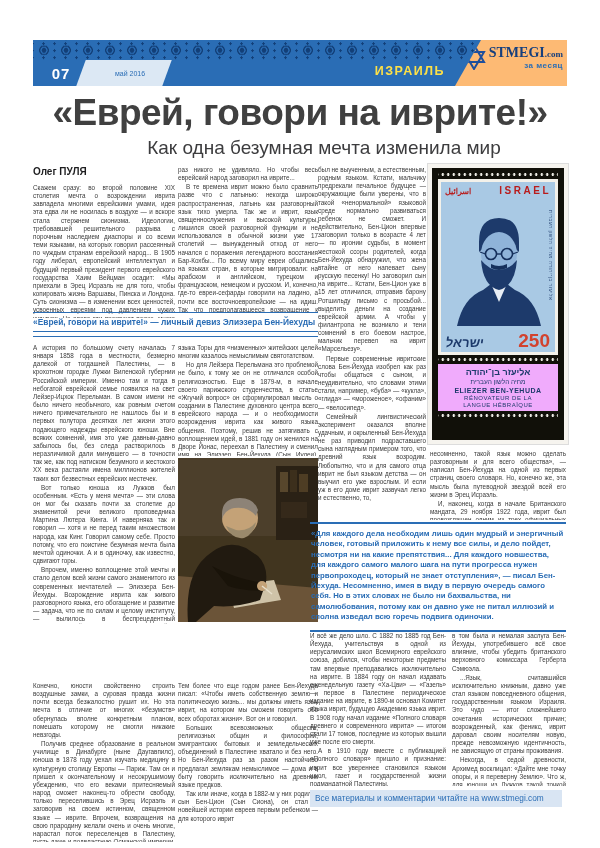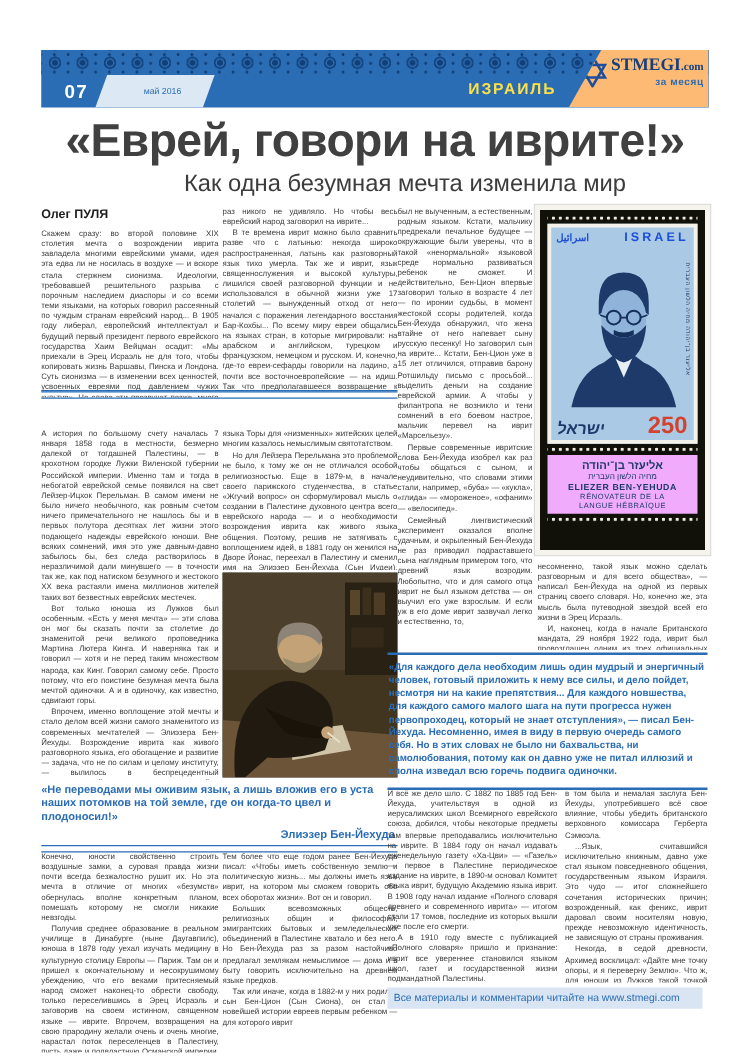--- a/index.html
+++ b/index.html
@@ -58,21 +58,21 @@
   
   .photo{left:178px;top:458px;width:140px;height:164px;overflow:hidden;background:#3b3024;}
 
   
   .stamp{left:428px;top:164px;width:140px;height:280px;background:#111009;
     border:4px solid #f6f4ef;box-sizing:border-box;padding:4px 6px;box-shadow:0 0 0 1px #ddd;}
   .perf{height:5px;background-image:radial-gradient(circle,#eceae3 1.1px,transparent 1.5px);
     background-size:5.5px 5px;background-position:2px 50%;}
   .stamp-inner{background:#a9c9e4;border:3px solid #f3f1ea;margin:2px 0;padding:3px 4px 2px 4px;height:176px;
     box-sizing:border-box;position:relative;}
-  .stamp-top{display:flex;justify-content:space-between;align-items:baseline;color:#1d4ed8;}
+  .stamp-top{display:flex;justify-content:space-between;align-items:baseline;color:#b91c1c;}
   .stamp-arabic{font-size:8px;font-weight:bold;}
   .stamp-latin{font-size:10px;font-weight:bold;letter-spacing:2.5px;}
   .stamp-side{position:absolute;right:2px;top:28px;writing-mode:vertical-rl;font-size:4.6px;
     color:#1d3a6b;letter-spacing:0.6px;}
   .stamp-portrait{position:absolute;left:8px;top:16px;}
   .stamp-bottom{position:absolute;left:5px;right:5px;bottom:2px;display:flex;
     justify-content:space-between;align-items:flex-end;}
   .stamp-hebrew{font-size:13px;font-weight:bold;color:#1d3a6b;transform:skewX(-8deg);}
   .stamp-value{font-size:19px;font-weight:bold;color:#d2422e;line-height:1;}
   .stamp-tab{background:#f0abfc;text-align:center;color:#1d3a6b;padding:3px 2px;margin:2px 0;}
@@ -171,20 +171,21 @@
     <div class="perf"></div>
   </div>
 
   <div class="abs body-col" style="left:430px;top:450px;width:136px;height:70px;" lang="ru">
       <p>несомненно, такой язык можно сделать разговорным и для всего общества», — написал Бен-Йехуда на одной из первых страниц своего словаря. Но, конечно же, эта мысль была путеводной звездой всей его жизни в Эрец Исраэль.</p>
       <p>И, наконец, когда в начале Британского мандата, 29 ноября 1922 года, иврит был провозглашен одним из трех официальных языков подмандатной Палестины вместе с английским и арабским —</p>
     </div>
 
   <div class="abs subhead-block">
     <div class="rule1"></div>
+    <div class="subhead-text">«Еврей, говори на иврите!» — личный девиз Элиэзера Бен-Йехуды</div>
     <div class="rule2"></div>
   </div>
 
   <div class="abs body-col" style="left:33px;top:344px;width:142px;height:280px;" lang="ru">
       <p>А история по большому счету началась 7 января 1858 года в местности, безмерно далекой от тогдашней Палестины, — в крохотном городке Лужки Виленской губернии Российской империи. Именно там и тогда в небогатой еврейской семье появился на свет Лейзер-Ицхок Перельман. В самом имени не было ничего необычного, как ровным счетом ничего примечательного не нашлось бы и в первых полутора десятках лет жизни этого подающего надежды еврейского юноши. Вне всяких сомнений, имя это уже давным-давно забылось бы, без следа растворилось в неразличимой дали минувшего — в точности так же, как под натиском безумного и жестокого XX века растаяли имена миллионов жителей таких вот безвестных еврейских местечек.</p>
       <p>Вот только юноша из Лужков был особенным. «Есть у меня мечта» — эти слова он мог бы сказать почти за столетие до знаменитой речи великого проповедника Мартина Лютера Кинга. И наверняка так и говорил — хотя и не перед таким множеством народа, как Кинг. Говорил самому себе. Просто потому, что его поистине безумная мечта была мечтой одиночки. А и в одиночку, как известно, сдвигают горы.</p>
       <p>Впрочем, именно воплощение этой мечты и стало делом всей жизни самого знаменитого из современных мечтателей — Элиэзера Бен-Йехуды. Возрождение иврита как живого разговорного языка, его обогащение и развитие — задача, что не по силам и целому институту, — вылилось в беспрецедентный лингвистический эксперимент, немыслимый в исполнении одиночки.</p>
     </div>
   <div class="abs body-col" style="left:178px;top:344px;width:140px;height:112px;" lang="ru">
       <p>языка Торы для «низменных» житейских целей многим казалось немыслимым святотатством.</p>
@@ -206,25 +207,20 @@
       <path d="M10 164 Q6 112 34 94 Q50 82 68 90 L80 98 Q90 108 88 124 L82 142 Q60 150 36 148 L18 164 Z" fill="#211a10"></path>
       <circle cx="62" cy="60" r="18" fill="#c4a277"></circle>
       <path d="M44 56 Q44 40 62 40 Q76 40 80 52 L78 58 Q70 48 56 50 Q46 52 44 62 Z" fill="#8d8377"></path>
       <path d="M48 68 Q54 82 66 80 Q76 76 78 64 Q70 74 58 72 Z" fill="#9a8a6c"></path>
       <path d="M34 108 Q56 120 80 124 L88 132 Q68 134 50 128 Z" fill="#191309"></path>
       <circle cx="84" cy="128" r="5" fill="#c4a277"></circle>
       <line x1="84" y1="128" x2="94" y2="136" stroke="#e8e0cc" stroke-width="1.5"></line>
     </svg>
   </div>
 
-  <div class="abs left-quote-block">
-    <div class="quote left-quote-text" lang="ru">«Не переводами мы оживим язык, а лишь вложив его в уста наших потомков на той земле, где он когда-то цвел и плодоносил!»</div>
-    <div class="quote left-quote-attrib">Элиэзер Бен-Йехуда</div>
-    <div class="rule2"></div>
-  </div>
 
   <div class="abs body-col" style="left:33px;top:682px;width:142px;height:160px;" lang="ru">
       <p>Конечно, юности свойственно строить воздушные замки, а суровая правда жизни почти всегда безжалостно рушит их. Но эта мечта в отличие от многих «безумств» обернулась вполне конкретным планом, помешать которому не смогли никакие невзгоды.</p>
       <p>Получив среднее образование в реальном училище в Динабурге (ныне Даугавпилс), юноша в 1878 году уехал изучать медицину в культурную столицу Европы — Париж. Там он и пришел к окончательному и несокрушимому убеждению, что его веками притесняемый народ сможет наконец-то обрести свободу, только переселившись в Эрец Исраэль и заговорив на своем истинном, священном языке — иврите. Впрочем, возвращения на свою прародину желали очень и очень многие, нарастал поток переселенцев в Палестину, пусть даже и подвластную Османской империи, и это как</p>
     </div>
   <div class="abs body-col" style="left:178px;top:682px;width:140px;height:160px;" lang="ru">
       <p>Тем более что еще годом ранее Бен-Йехуда писал: «Чтобы иметь собственную землю и политическую жизнь... мы должны иметь язык иврит, на котором мы сможем говорить обо всех оборотах жизни». Вот он и говорил.</p>
       <p>Больших всевозможных обществ, религиозных общин и философий, эмигрантских бытовых и земледельческих объединений в Палестине хватало и без него. Но Бен-Йехуда раз за разом настойчиво предлагал землякам немыслимое — дома и в быту говорить исключительно на древнем языке предков.</p>
       <p>Так или иначе, когда в 1882-м у них родился сын Бен-Цион (Сын Сиона), он стал в новейшей истории евреев первым ребенком — для которого иврит</p>
     </div>

